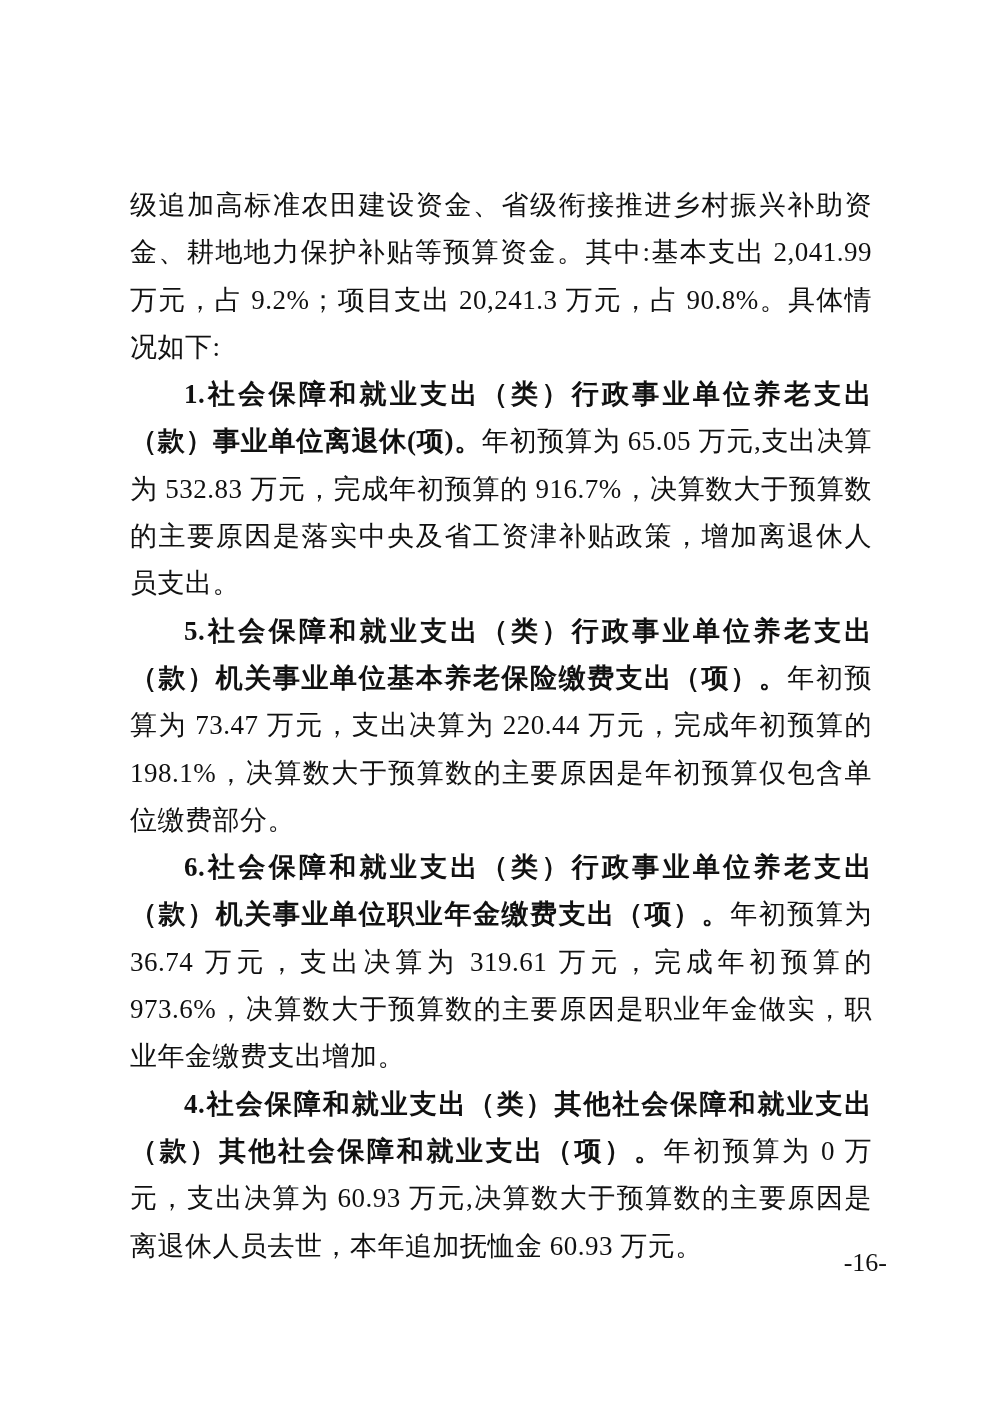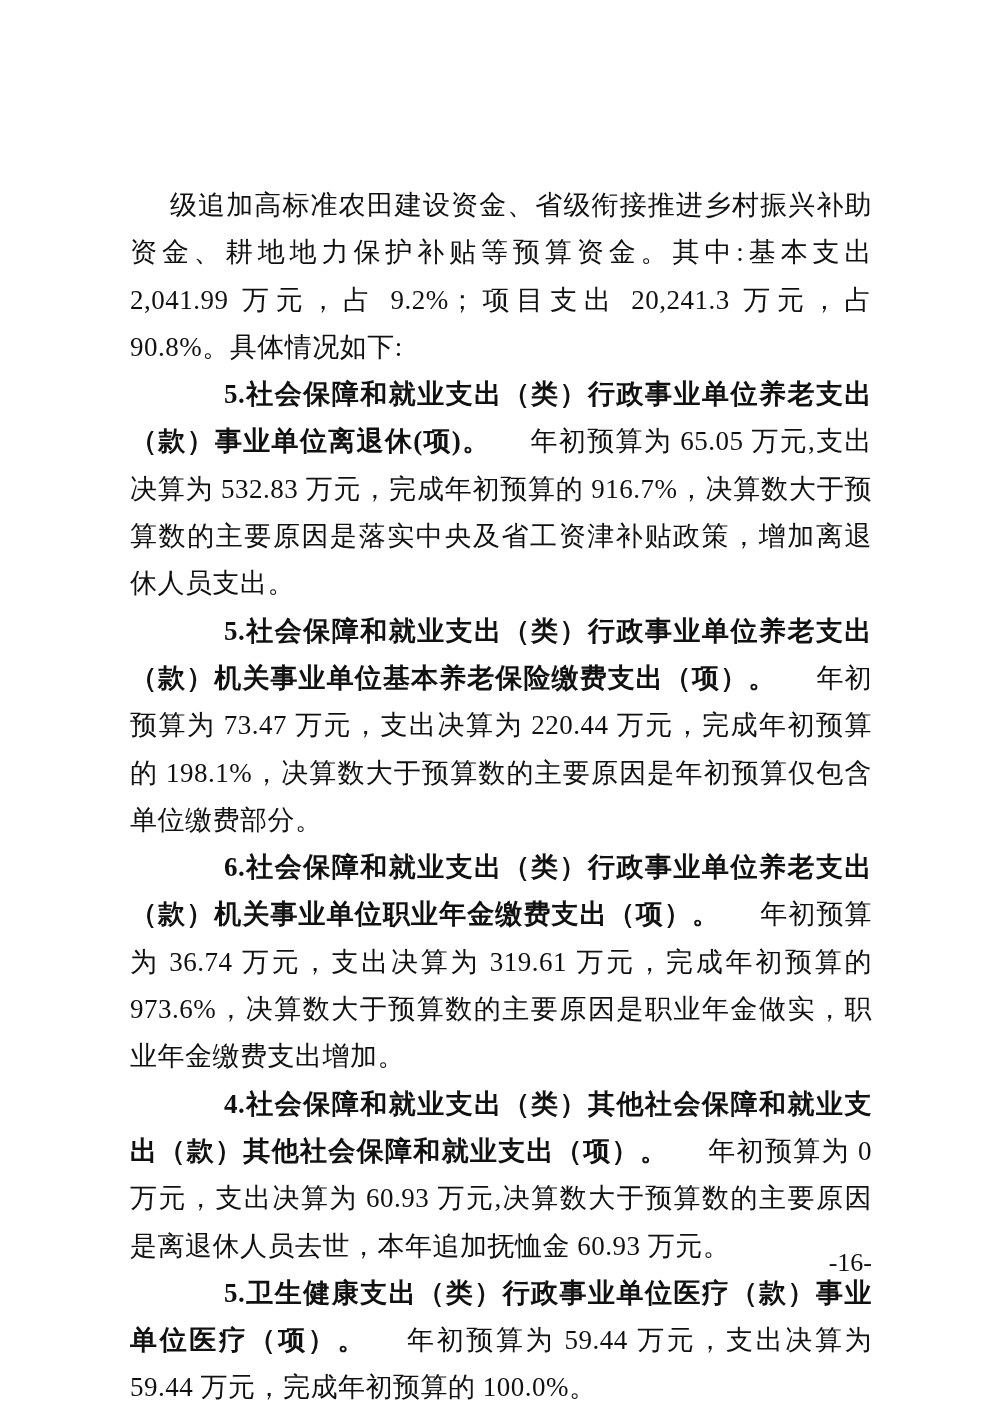--- a/index.html
+++ b/index.html
@@ -28,41 +28,39 @@
   }
   .para {
     margin: 0;
     padding: 0;
   }
   .para.indent {
     text-indent: 2em;
   }
   .seg {
     font-weight: 400;
-    margin-left: 40px;
   }
   .seg.bold {
     font-weight: 700;
   }
   .page-number {
     position: absolute;
-    right: 128px;
+    right: 113px;
     top: 1243px;
     font-size: 26px;
     line-height: 40px;
     font-weight: 400;
     color: #111111;
   }
 </style>
 </head>
 <body>
 
 <div class="page">
   <div class="doc-content" id="doc-content">
       <p class="para"><span class="seg">级追加高标准农田建设资金、省级衔接推进乡村振兴补助资金、耕地地力保护补贴等预算资金。其中:基本支出 2,041.99 万元，占 9.2%；项目支出 20,241.3 万元，占 90.8%。具体情况如下:</span></p>
-      <p class="para indent"><span class="seg bold">5.社会保障和就业支出（类）行政事业单位养老支出（款）事业单位离退休(项)。</span><span class="seg">年初预算为 65.05 万元,支出决算为 532.83 万元，完成年初预算的 916.7%，决算数大于预算数的主要原因是落实中央及省工资津补贴政策，增加离退休人员支出。</span></p>
+      <p class="para indent"><span class="seg bold">1.社会保障和就业支出（类）行政事业单位养老支出（款）事业单位离退休(项)。</span><span class="seg">年初预算为 65.05 万元,支出决算为 532.83 万元，完成年初预算的 916.7%，决算数大于预算数的主要原因是落实中央及省工资津补贴政策，增加离退休人员支出。</span></p>
       <p class="para indent"><span class="seg bold">5.社会保障和就业支出（类）行政事业单位养老支出（款）机关事业单位基本养老保险缴费支出（项）。</span><span class="seg">年初预算为 73.47 万元，支出决算为 220.44 万元，完成年初预算的 198.1%，决算数大于预算数的主要原因是年初预算仅包含单位缴费部分。</span></p>
       <p class="para indent"><span class="seg bold">6.社会保障和就业支出（类）行政事业单位养老支出（款）机关事业单位职业年金缴费支出（项）。</span><span class="seg">年初预算为 36.74 万元，支出决算为 319.61 万元，完成年初预算的 973.6%，决算数大于预算数的主要原因是职业年金做实，职业年金缴费支出增加。</span></p>
       <p class="para indent"><span class="seg bold">4.社会保障和就业支出（类）其他社会保障和就业支出（款）其他社会保障和就业支出（项）。</span><span class="seg">年初预算为 0 万元，支出决算为 60.93 万元,决算数大于预算数的主要原因是离退休人员去世，本年追加抚恤金 60.93 万元。</span></p>
-      <p class="para indent"><span class="seg bold">5.卫生健康支出（类）行政事业单位医疗（款）事业单位医疗（项）。</span><span class="seg">年初预算为 59.44 万元，支出决算为 59.44 万元，完成年初预算的 100.0%。</span></p>
     </div>
   <div class="page-number">-16-</div>
 </div>
 
 </body></html>

